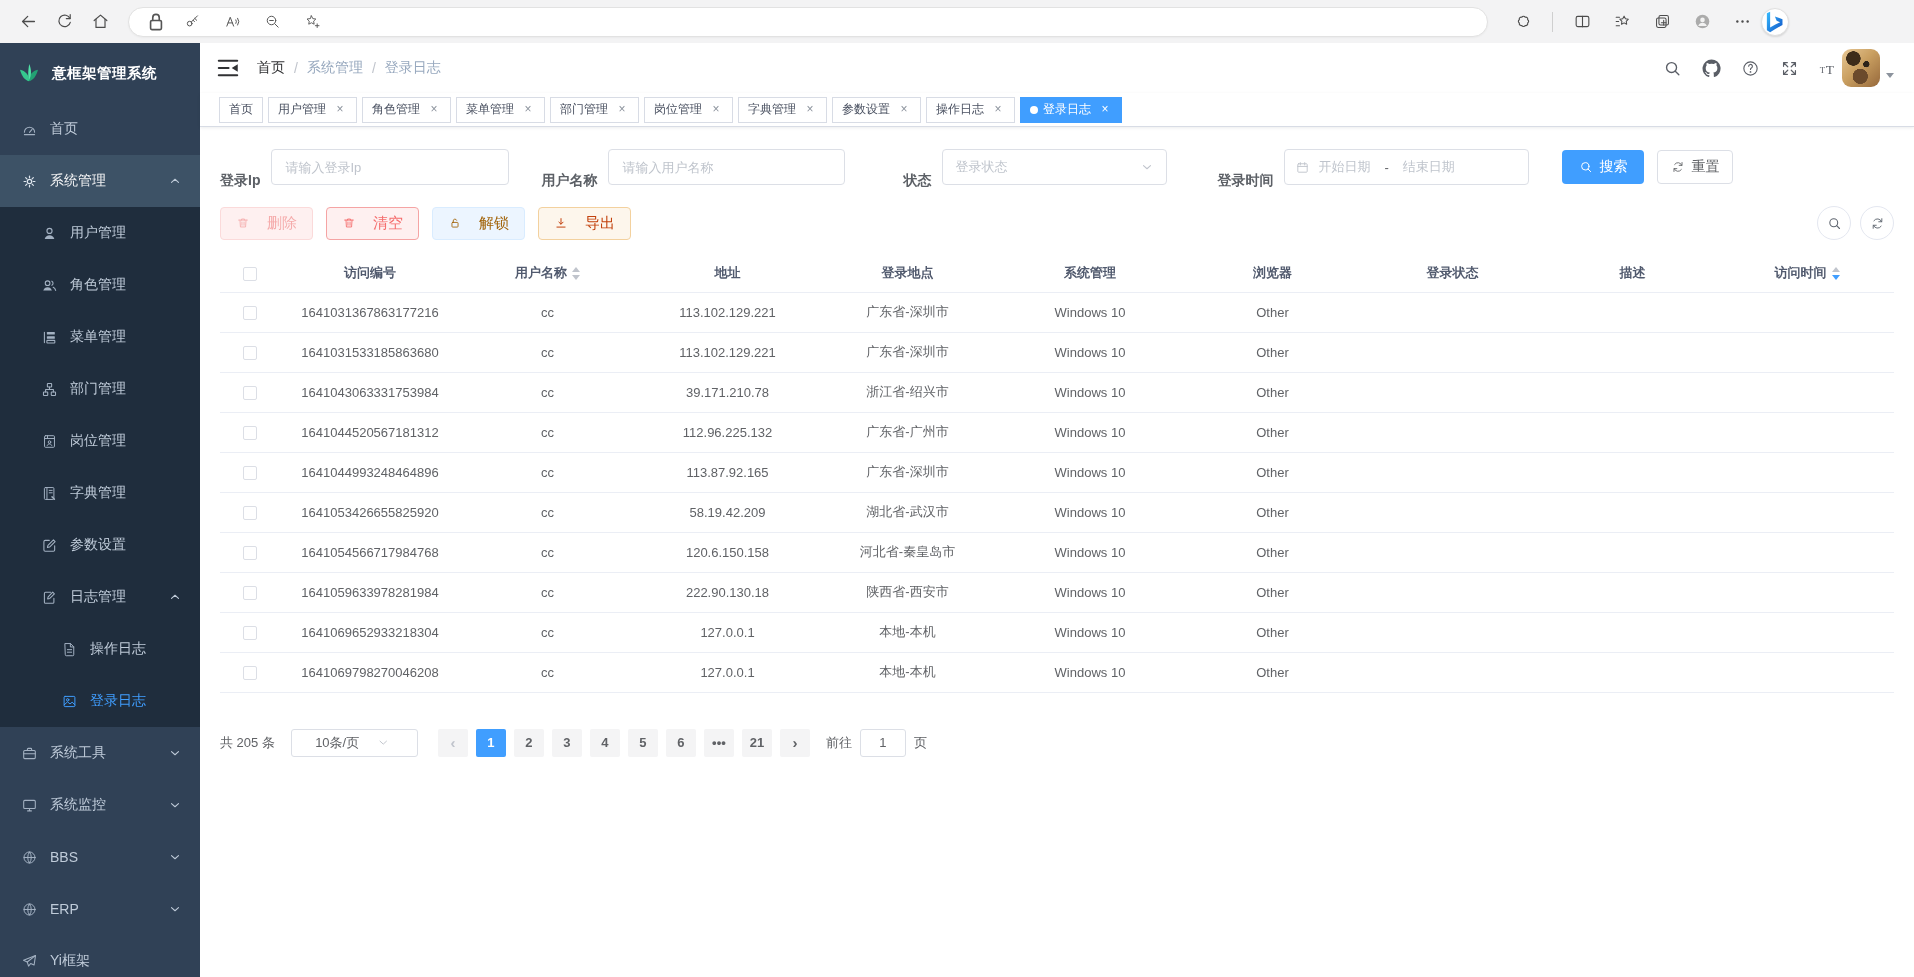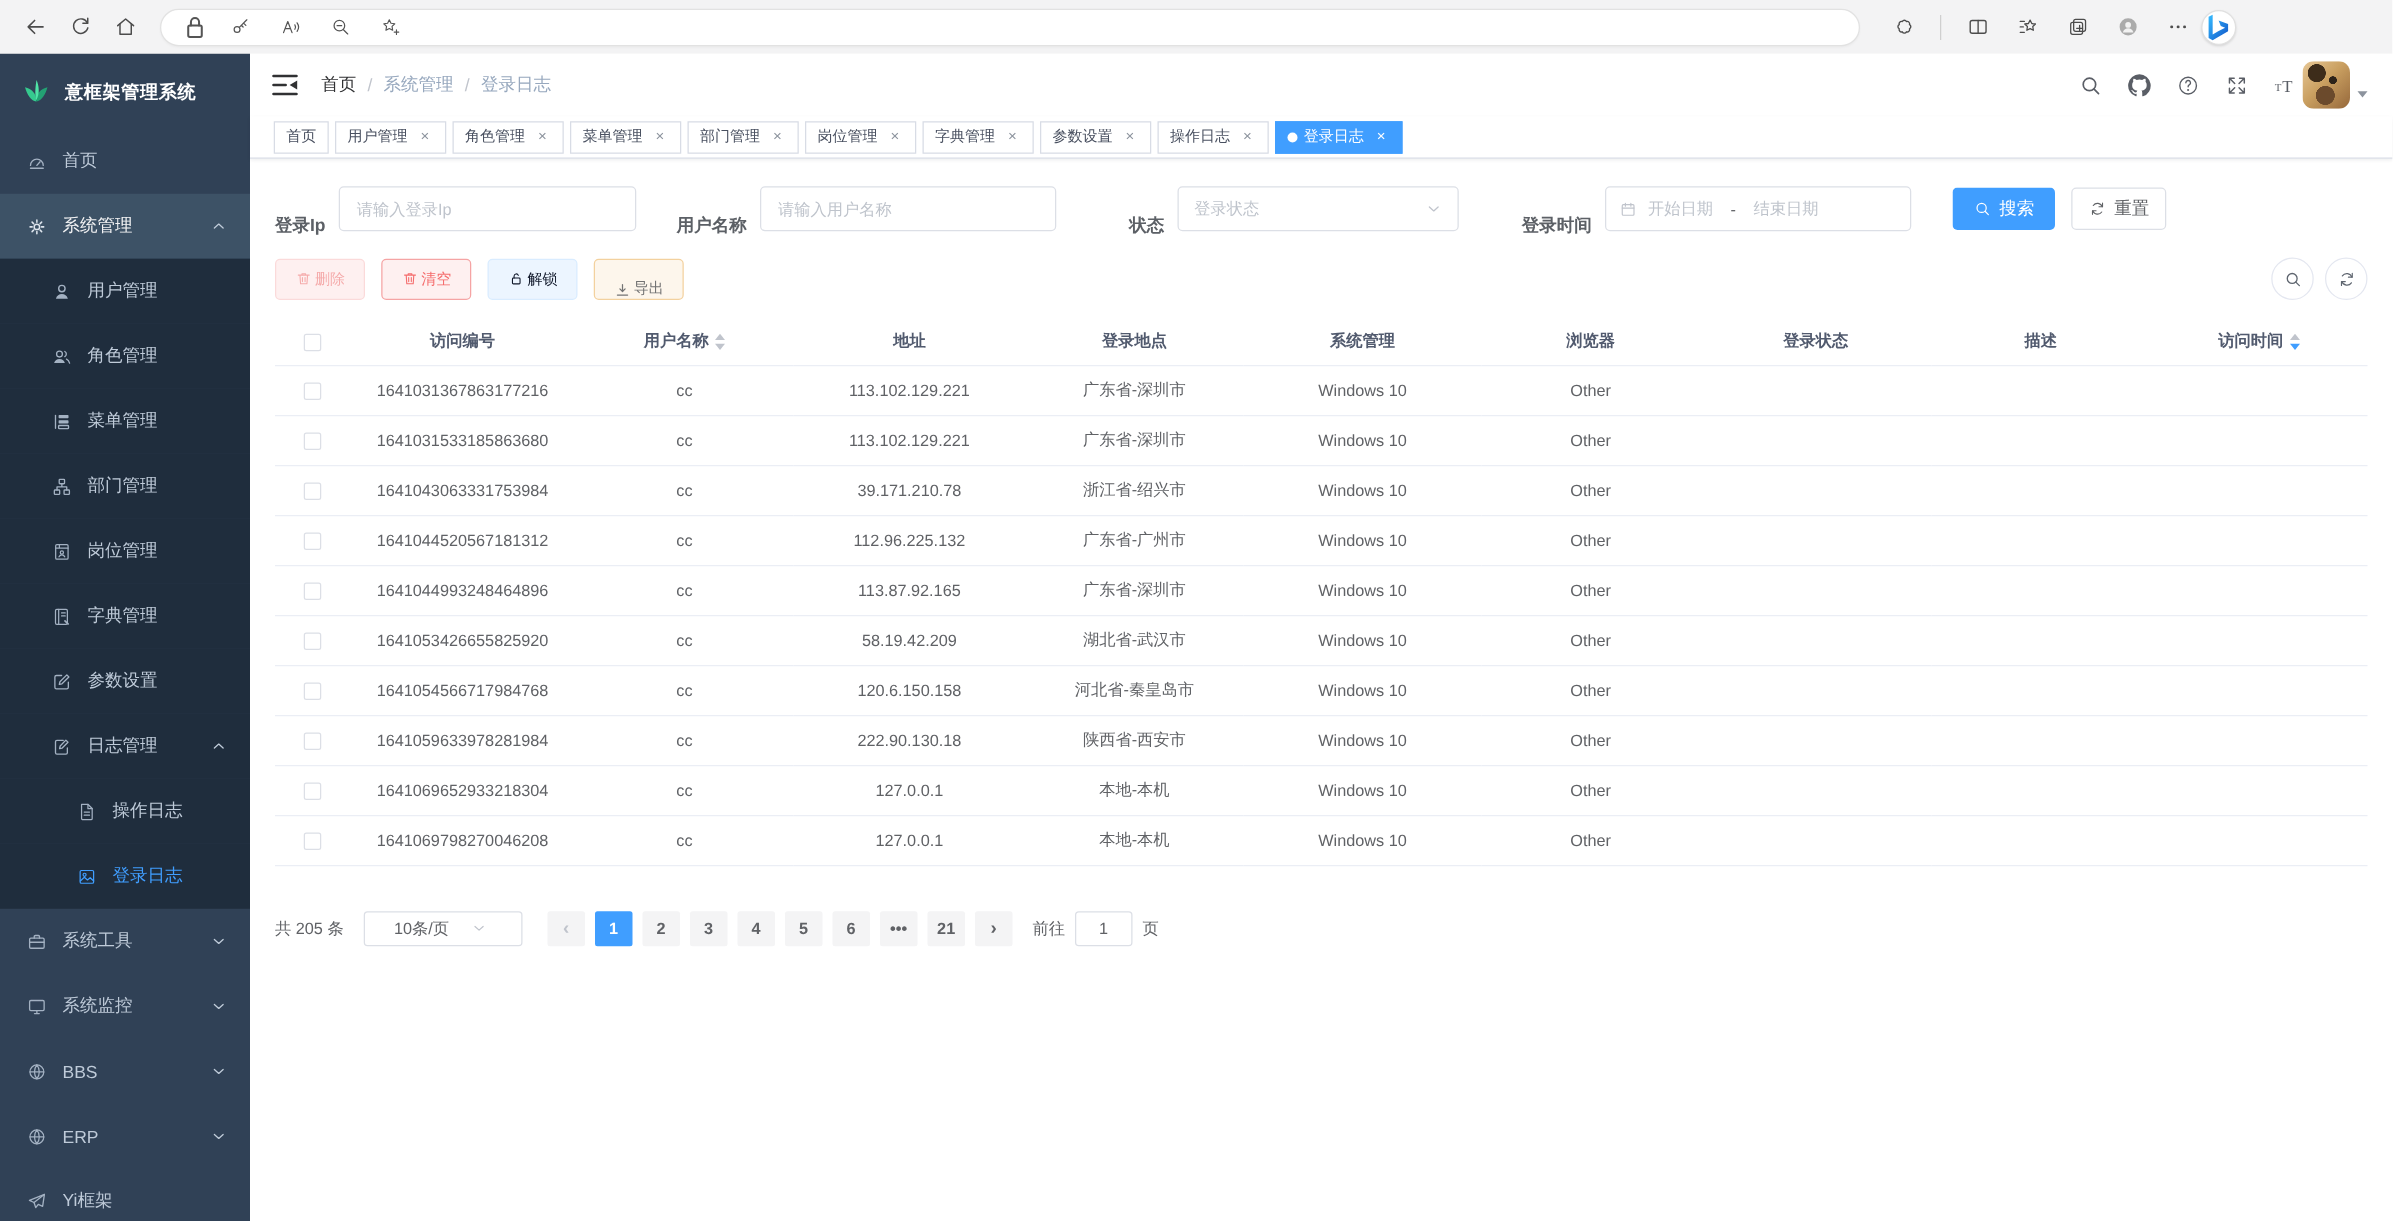--- a/index.html
+++ b/index.html
@@ -113,28 +113,28 @@
   .f-date .d-sep { font-size:13px; color:#606266; margin:0 6px; }
   .btn { height:34px; border-radius:4px; font-size:14px; display:inline-flex;
     align-items:center; justify-content:center; gap:6px; cursor:pointer;
     border:1px solid transparent; white-space:nowrap; }
   .btn svg { width:14px; height:14px; }
   .btn-search { width:82px; background:#409EFF; color:#fff; margin-left:33px; }
   .btn-reset { width:76px; background:#fff; border-color:#dcdfe6; color:#606266;
     margin-left:13px; }
 
   .toolbar-row { display:flex; align-items:center; margin-top:16px; }
-  .tbtn { height:33px; padding:0 15px; border-radius:4px; font-size:12px;
-    display:inline-flex; align-items:center; gap:2px; cursor:pointer; margin-right:13px;
+  .tbtn { height:33px; padding:0 15px; border-radius:4px; font-size:15px;
+    display:inline-flex; align-items:center; gap:17px; cursor:pointer; margin-right:13px;
     border:1px solid transparent; }
   .tbtn svg { width:14px; height:14px; }
   .tbtn.delete  { background:#fef0f0; border-color:#fbdada; color:#f5abab; }
   .tbtn.clear   { background:#fef0f0; border-color:#f5a4a4; color:#f56c6c; }
-  .tbtn.unlock  { background:#ecf5ff; border-color:#d9ecff; color:#0f172a; }
-  .tbtn.export  { background:#fdf6ec; border-color:#f3d19e; color:#737373;align-items:flex-end; }
+  .tbtn.unlock  { background:#ecf5ff; border-color:#d9ecff; color:#a16207; }
+  .tbtn.export  { background:#fdf6ec; border-color:#f3d19e; color:#c2410c; }
   .mini-circles { margin-left:auto; display:flex; gap:9px; }
   .circle-btn { width:34px; height:34px; border-radius:50%; border:1px solid #e4e7f0;
     background:#fff; color:#5f6670; display:flex; align-items:center;
     justify-content:center; cursor:pointer; }
   .circle-btn svg { width:15px; height:15px; }
 
   
   table.log-table { width:100%; margin-top:14px; border-collapse:collapse;
     table-layout:fixed; font-size:13px; color:#606266; }
   .log-table th { height:38px; font-weight:700; color:#515a6e; font-size:13px;

